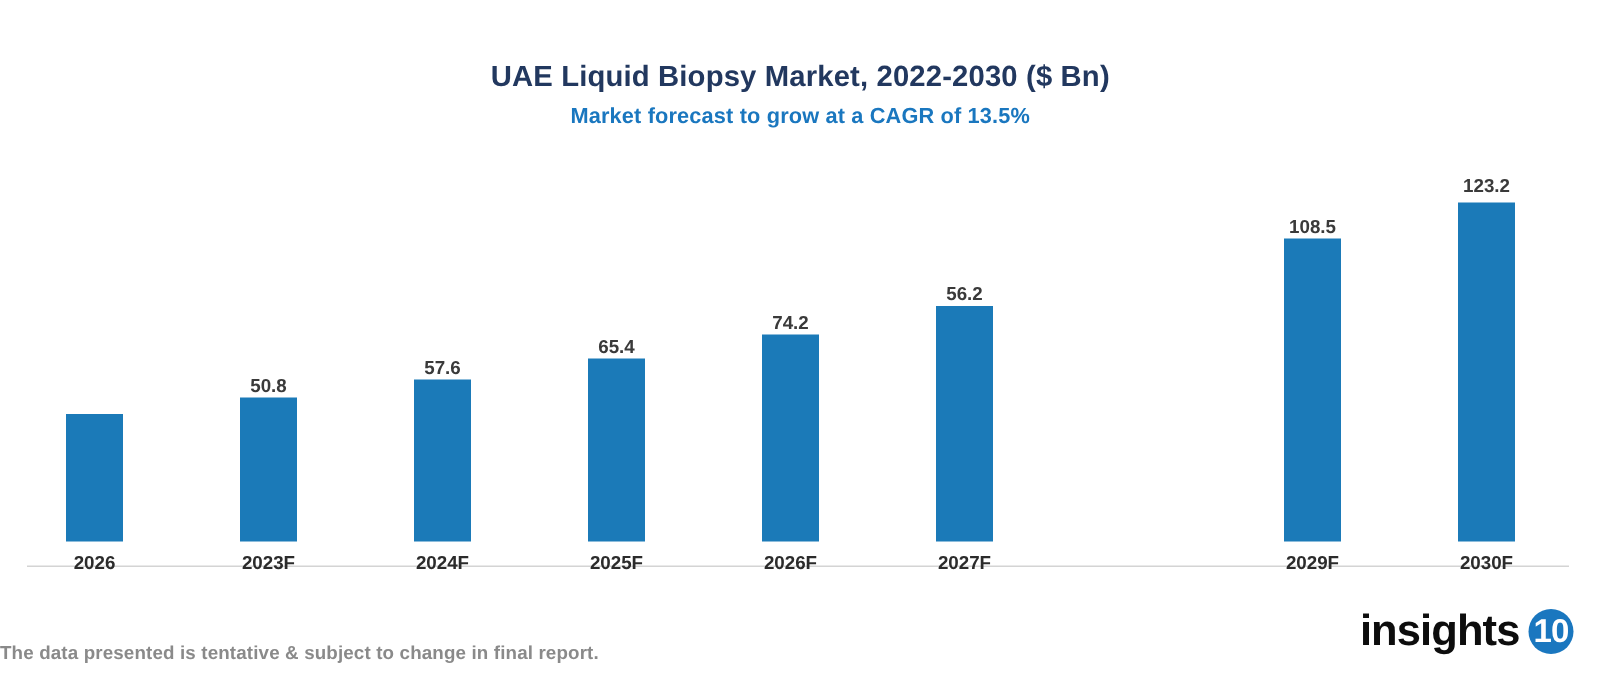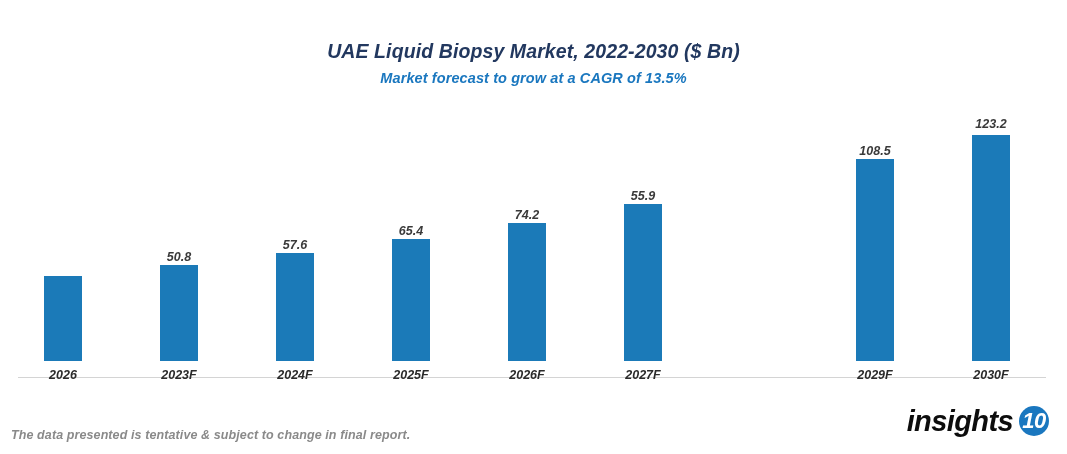--- a/index.html
+++ b/index.html
@@ -11,21 +11,20 @@
   body {
     font-family: "Liberation Sans", sans-serif;
     -webkit-font-smoothing: antialiased;
   }
   #chart-page {
     position: relative;
     width: 1067px;
     height: 454px;
     background: #ffffff;
     overflow: hidden;
-    font-style: italic;
   }
 
   
   #title-block {
     position: absolute;
     top: 38px;
     left: 0;
     width: 1067px;
     text-align: center;
   }
@@ -94,21 +93,21 @@
     text-align: center;
     font-size: 12.5px;
     font-weight: bold;
     color: #2b2b2b;
     line-height: 16px;
   }
 
   
   #footer-note {
     position: absolute;
-    left: 11px;
+    left: 0;
     top: 428px;
     font-size: 12.5px;
     font-weight: bold;
     color: #8a8a8a;
     letter-spacing: 0.1px;
     white-space: nowrap;
   }
   #brand-logo {
     position: absolute;
     right: 18px;
@@ -175,21 +174,21 @@
       <div class="bar-category">2025F</div>
     </div>
 
     <div class="bar-group" style="left:469px;">
       <div class="bar-value" style="top:224px;">74.2</div>
       <div class="bar" style="height:138px;"></div>
       <div class="bar-category">2026F</div>
     </div>
 
     <div class="bar-group" style="left:585px;">
-      <div class="bar-value" style="top:205px;">55.9</div>
+      <div class="bar-value" style="top:205px;">56.2</div>
       <div class="bar" style="height:157px;"></div>
       <div class="bar-category">2027F</div>
     </div>
 
 
     <div class="bar-group" style="left:817px;">
       <div class="bar-value" style="top:160px;">108.5</div>
       <div class="bar" style="height:202px;"></div>
       <div class="bar-category">2029F</div>
     </div>

